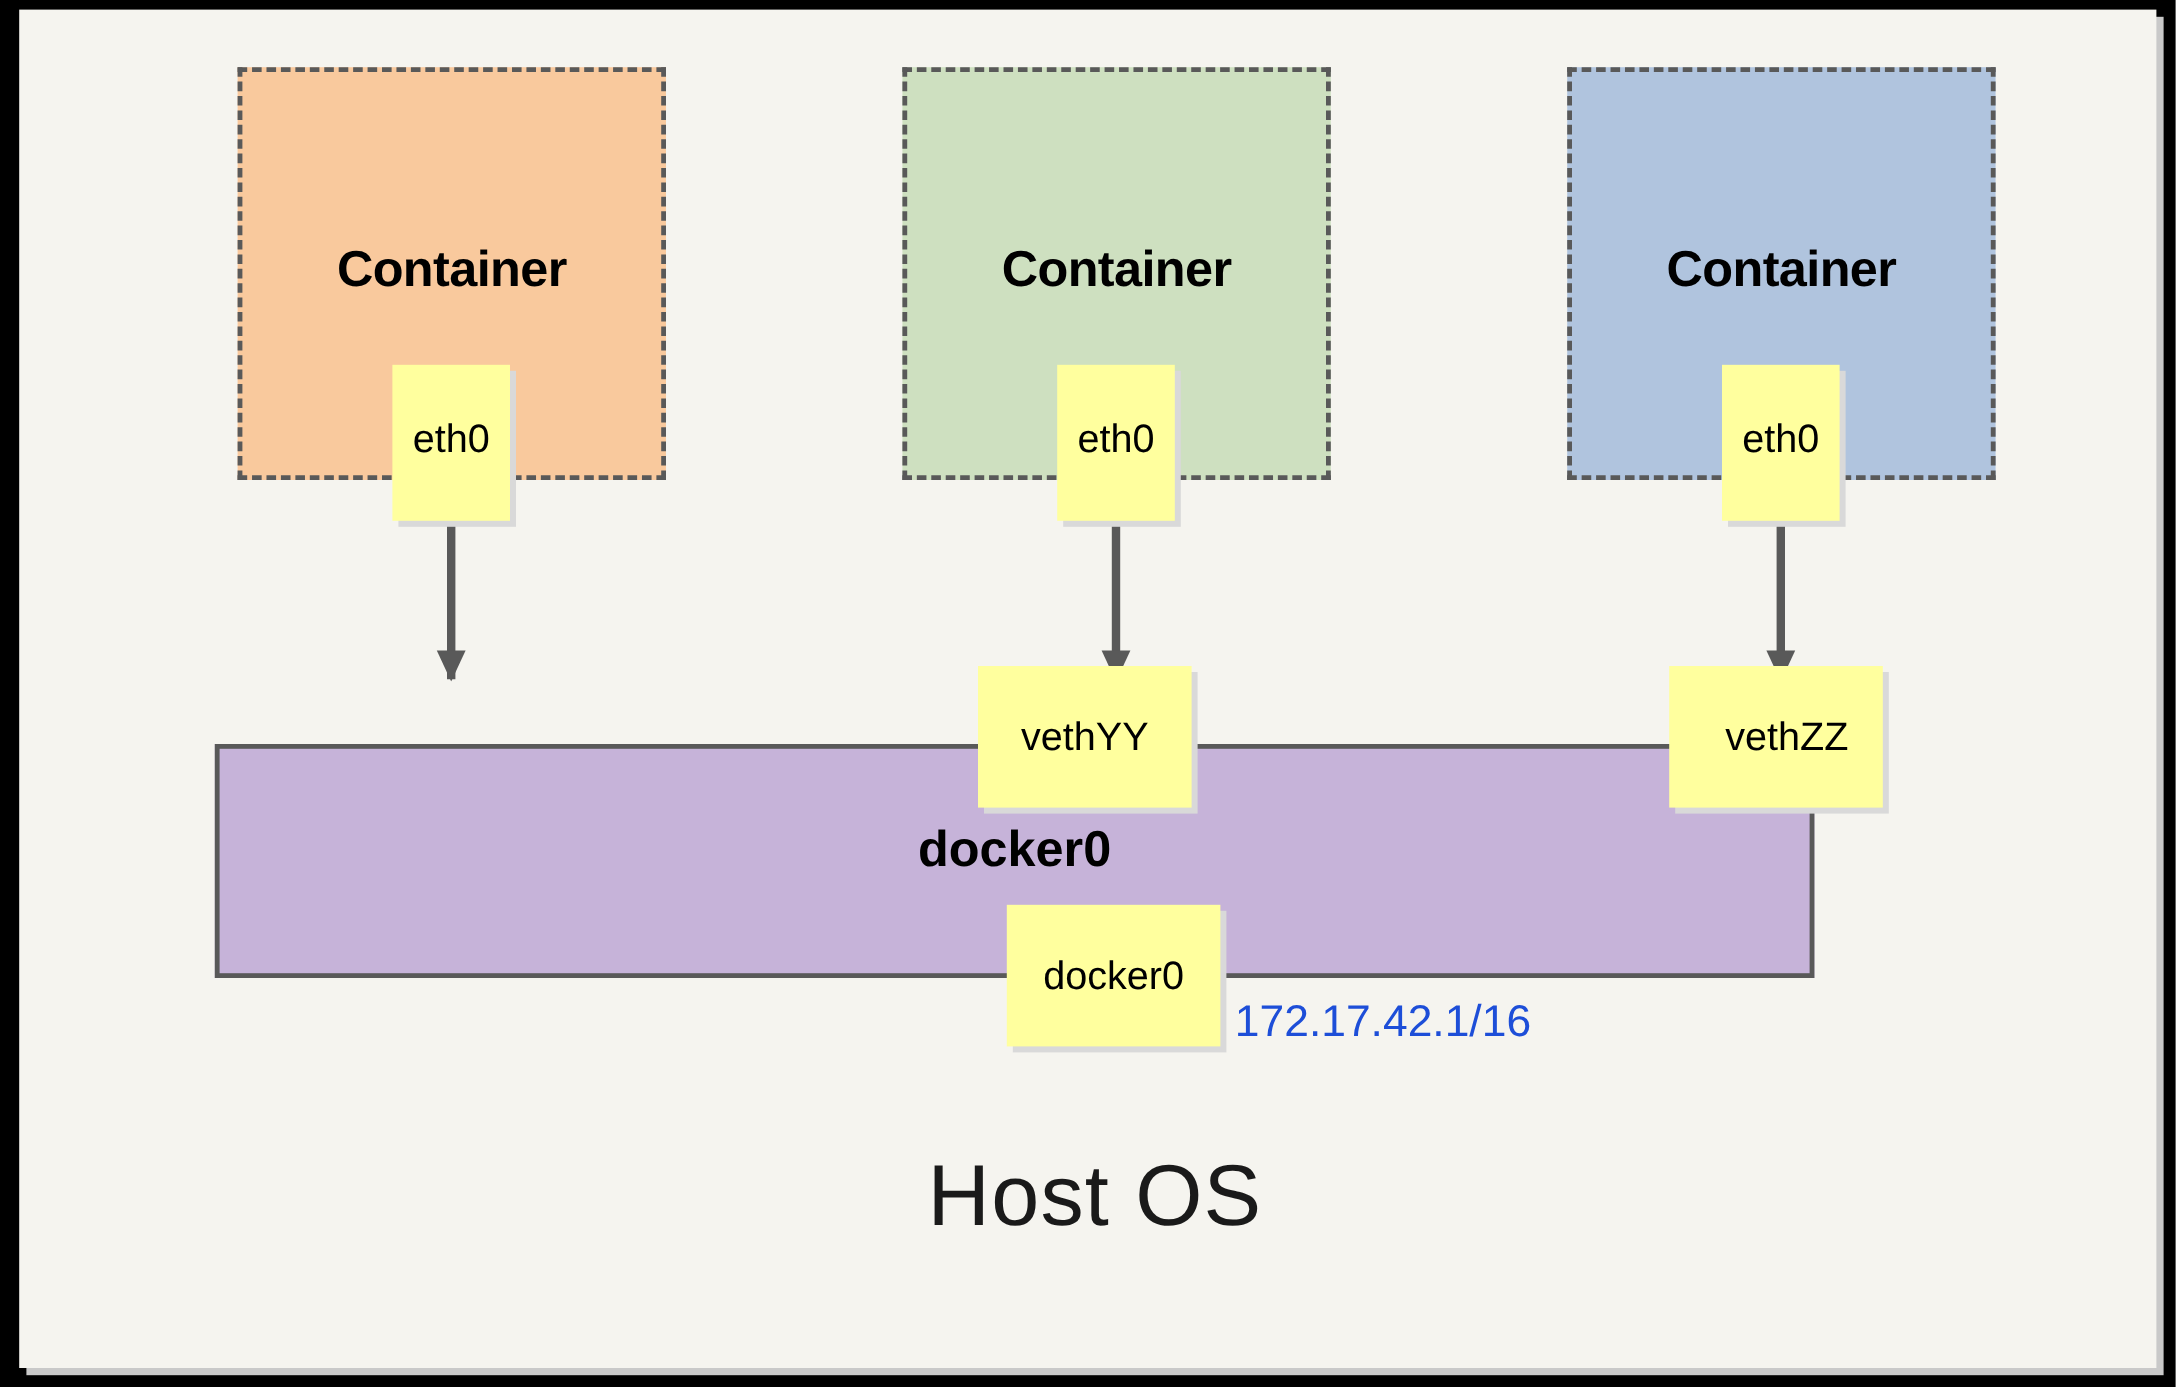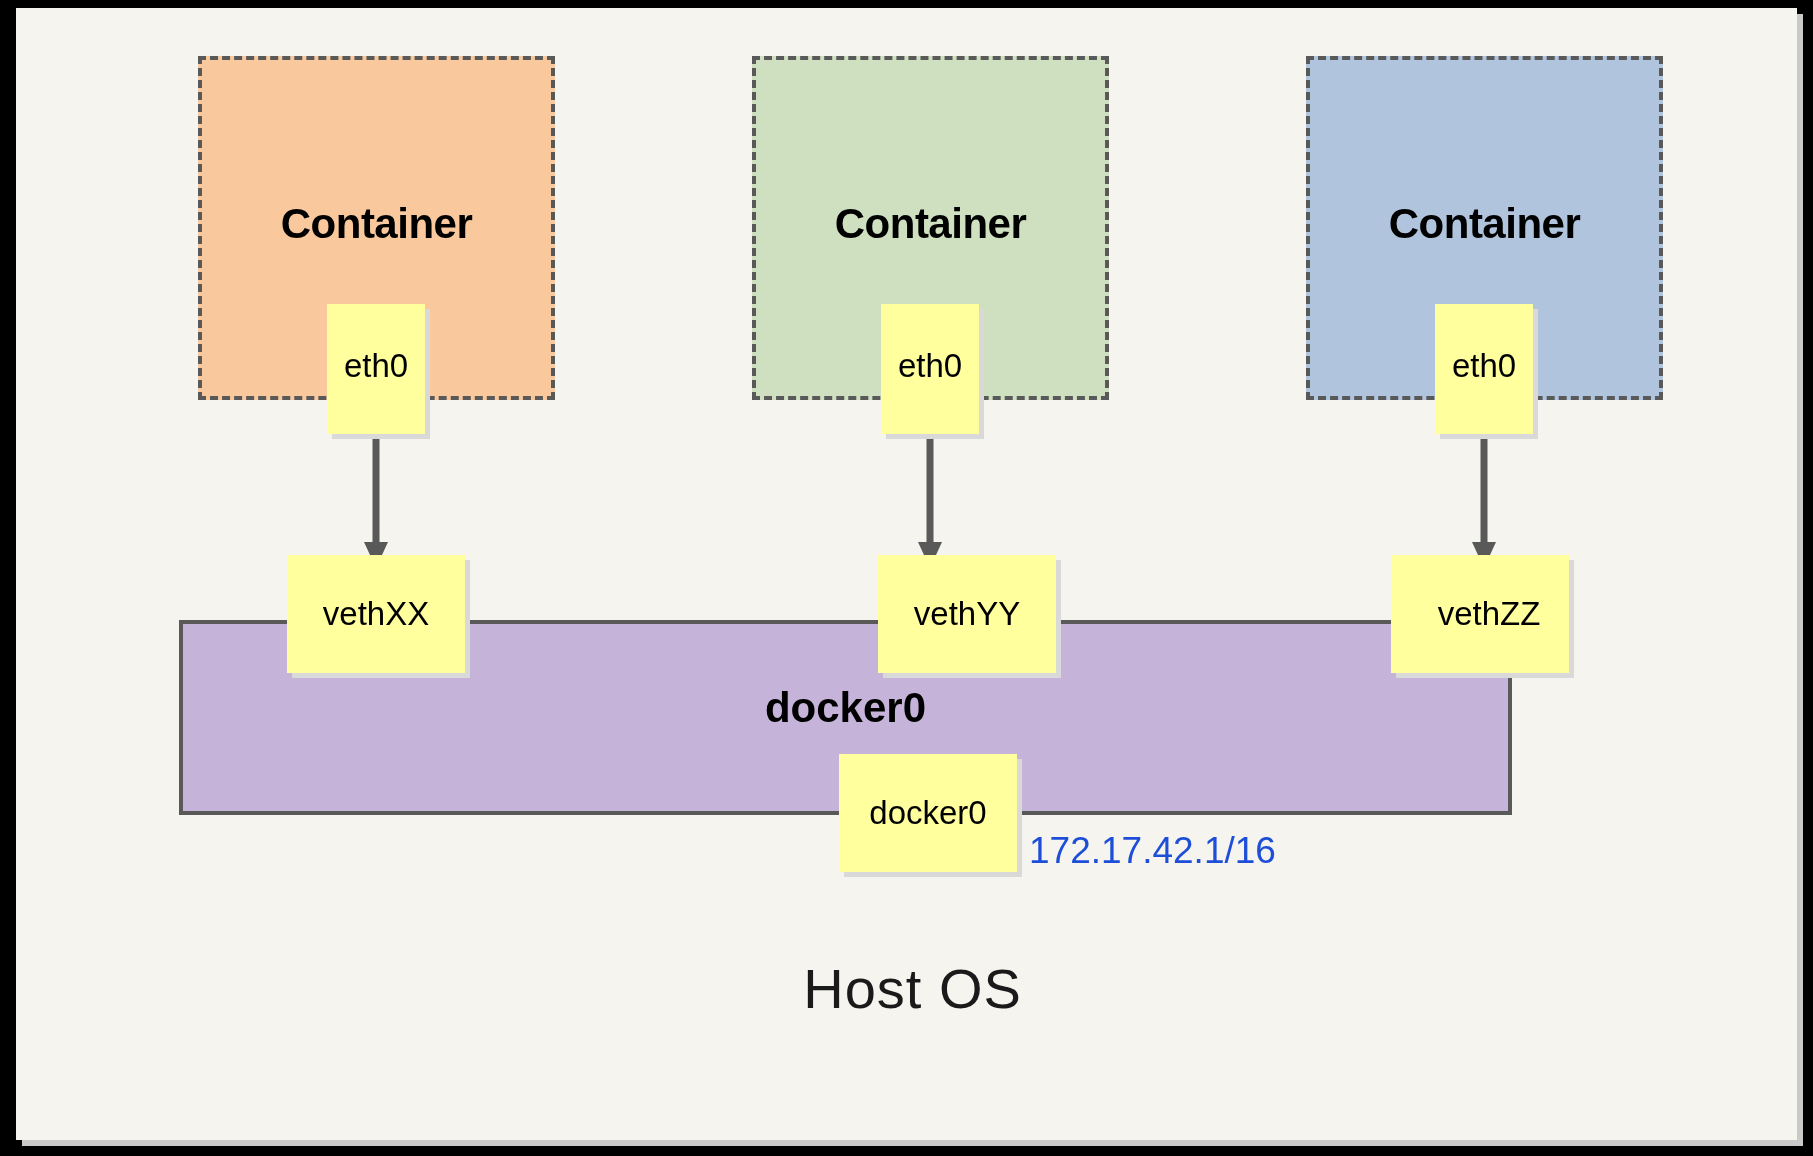--- a/index.html
+++ b/index.html
@@ -87,21 +87,21 @@
   #eth0-2 { left: 865px; }
   #eth0-3 { left: 1419px; }
 
   
   .veth-box {
     width: 178px;
     height: 118px;
     top: 547px;
   }
   #veth-1 { left: 271px; }
-  #veth-2 { left: 862px; }
+  #veth-2 { left: 799px; }
   #veth-3 { left: 1375px; padding-left: 18px; }
 
   
   #docker0-box {
     left: 823px;
     top: 746px;
     width: 178px;
     height: 118px;
   }
 
@@ -152,21 +152,21 @@
     z-index: 21;
   }
 
   
   #host-os-label {
     position: absolute;
     left: 12px;
     right: 0;
     top: 948px;
     text-align: center;
-    font-size: 56px;
+    font-size: 72px;
     font-weight: 300;
     color: #1a1a1a;
     letter-spacing: 1px;
     white-space: nowrap;
   }
 </style>
 </head>
 <body>
 
 <div id="frame">
@@ -211,21 +211,20 @@
       <path d="M20,0 L32,26 L8,26 Z" fill="#595959"></path>
       <path d="M20,174 L32,148 L8,148 Z" fill="#595959"></path>
     </svg>
 
     <svg id="arrow-3" class="arrow" viewBox="0 0 40 174">
       <line x1="20" y1="172" x2="20" y2="2" stroke="#595959" stroke-width="7"></line>
       <path d="M20,0 L32,26 L8,26 Z" fill="#595959"></path>
       <path d="M20,174 L32,148 L8,148 Z" fill="#595959"></path>
     </svg>
 
-    <div id="veth-1" class="yellow-box veth-box">vethXX</div>
 
     <div id="veth-2" class="yellow-box veth-box">vethYY</div>
 
     <div id="veth-3" class="yellow-box veth-box">vethZZ</div>
 
     <div id="docker0-box" class="yellow-box">docker0</div>
 
     <div id="ip-address">172.17.42.1/16</div>
 
     <div id="host-os-label">Host OS</div>

